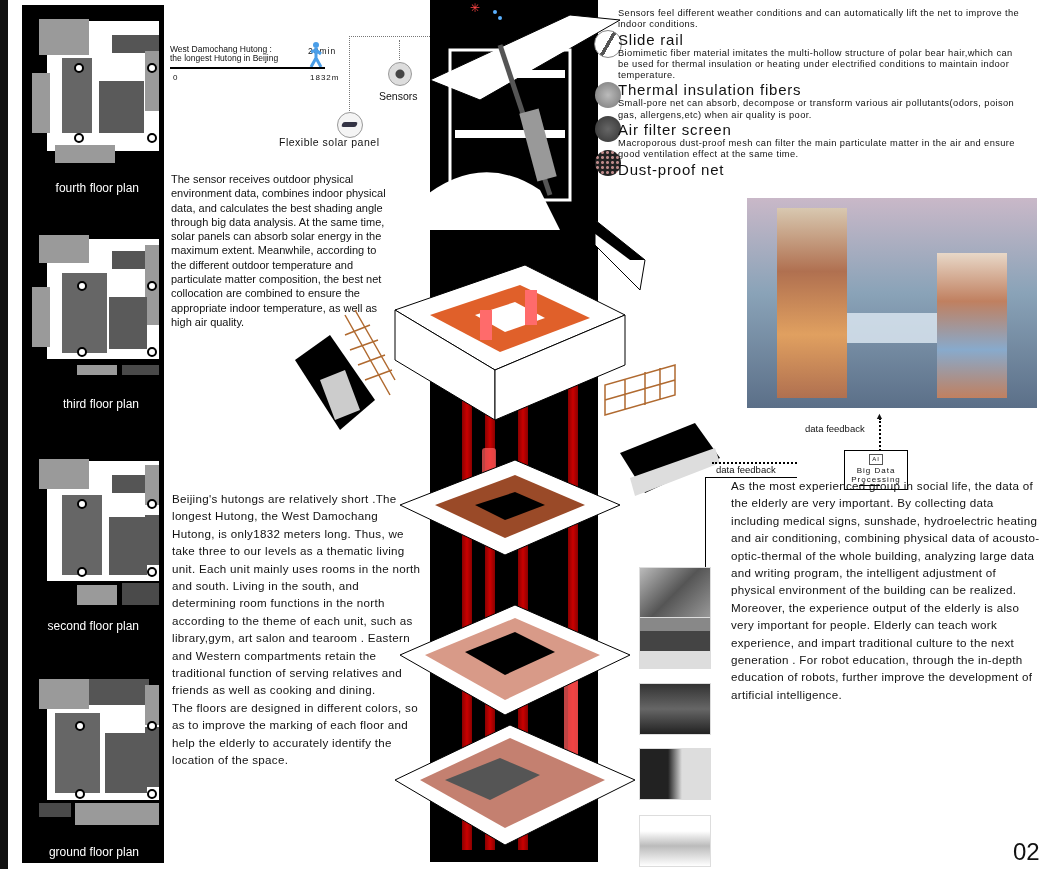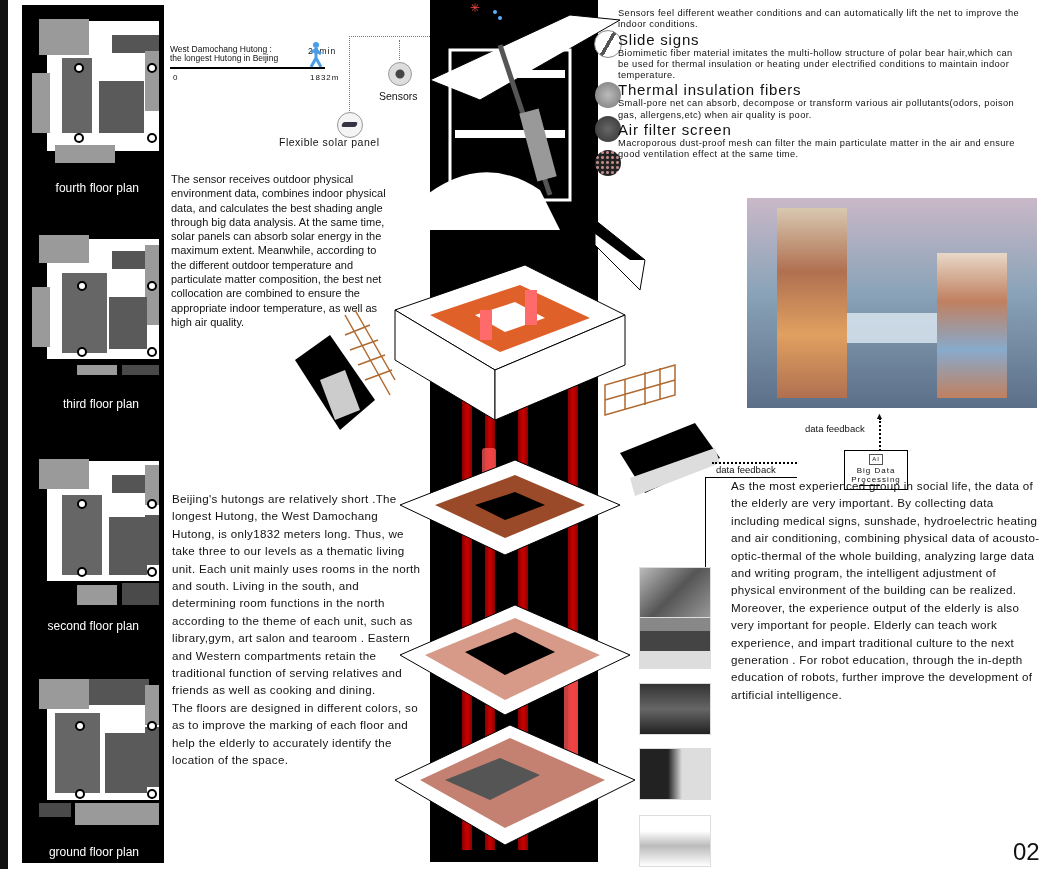--- a/index.html
+++ b/index.html
@@ -204,26 +204,27 @@
   <polygon points="5,5 55,45 50,75 5,30" fill="#fff" stroke="#000"></polygon>
   <polygon points="5,5 55,45 40,45 0,15" fill="#000"></polygon>
 </svg>
 <svg class="abs" style="left:615px;top:418px;" width="110" height="80">
   <polygon points="5,35 80,5 105,40 30,75" fill="#000"></polygon>
   <polygon points="15,60 100,30 105,45 20,78" fill="#ddd"></polygon>
 </svg>
 
 <div class="abs" style="left:618px;top:8px;width:405px;">
   <p class="feature-desc">Sensors feel different weather conditions and can automatically lift the net to improve the indoor conditions.</p>
-  <p class="feature-title">Slide signs</p>
+  <p class="feature-title">Slide rail</p>
   <p class="feature-desc">Biomimetic fiber material imitates the multi-hollow structure of polar bear hair,which can be used for thermal insulation or heating under electrified conditions to maintain indoor temperature.</p>
   <p class="feature-title">Thermal insulation fibers</p>
   <p class="feature-desc">Small-pore net can absorb, decompose or transform various air pollutants(odors, poison gas, allergens,etc) when air quality is poor.</p>
   <p class="feature-title">Air filter screen</p>
   <p class="feature-desc">Macroporous dust-proof mesh can filter the main particulate matter in the air and ensure good ventilation effect at the same time.</p>
+  <p class="feature-title">Dust-proof net</p>
 </div>
 
 <div class="abs" style="left:747px;top:198px;width:290px;height:210px;background:linear-gradient(180deg,#c9b8c8 0%,#8aa3b8 45%,#5b6f88 100%);" title="aerial rendering of two vertical hutong towers">
   <div class="abs" style="left:30px;top:10px;width:70px;height:190px;background:linear-gradient(180deg,#d8c8b0,#b07050,#e0a060,#b07050);"></div>
   <div class="abs" style="left:190px;top:55px;width:70px;height:145px;background:linear-gradient(180deg,#e8d8c8,#c08060,#88aacc,#c08060);"></div>
   <div class="abs" style="left:100px;top:115px;width:90px;height:30px;background:#d8e4ee;opacity:0.85;"></div>
 </div>
 
 <span class="abs" style="left:805px;top:423px;font-size:9.5px;">data feedback</span>
 <div class="abs" style="left:879px;top:418px;width:1px;height:68px;border-left:2px dotted #000;"></div>

